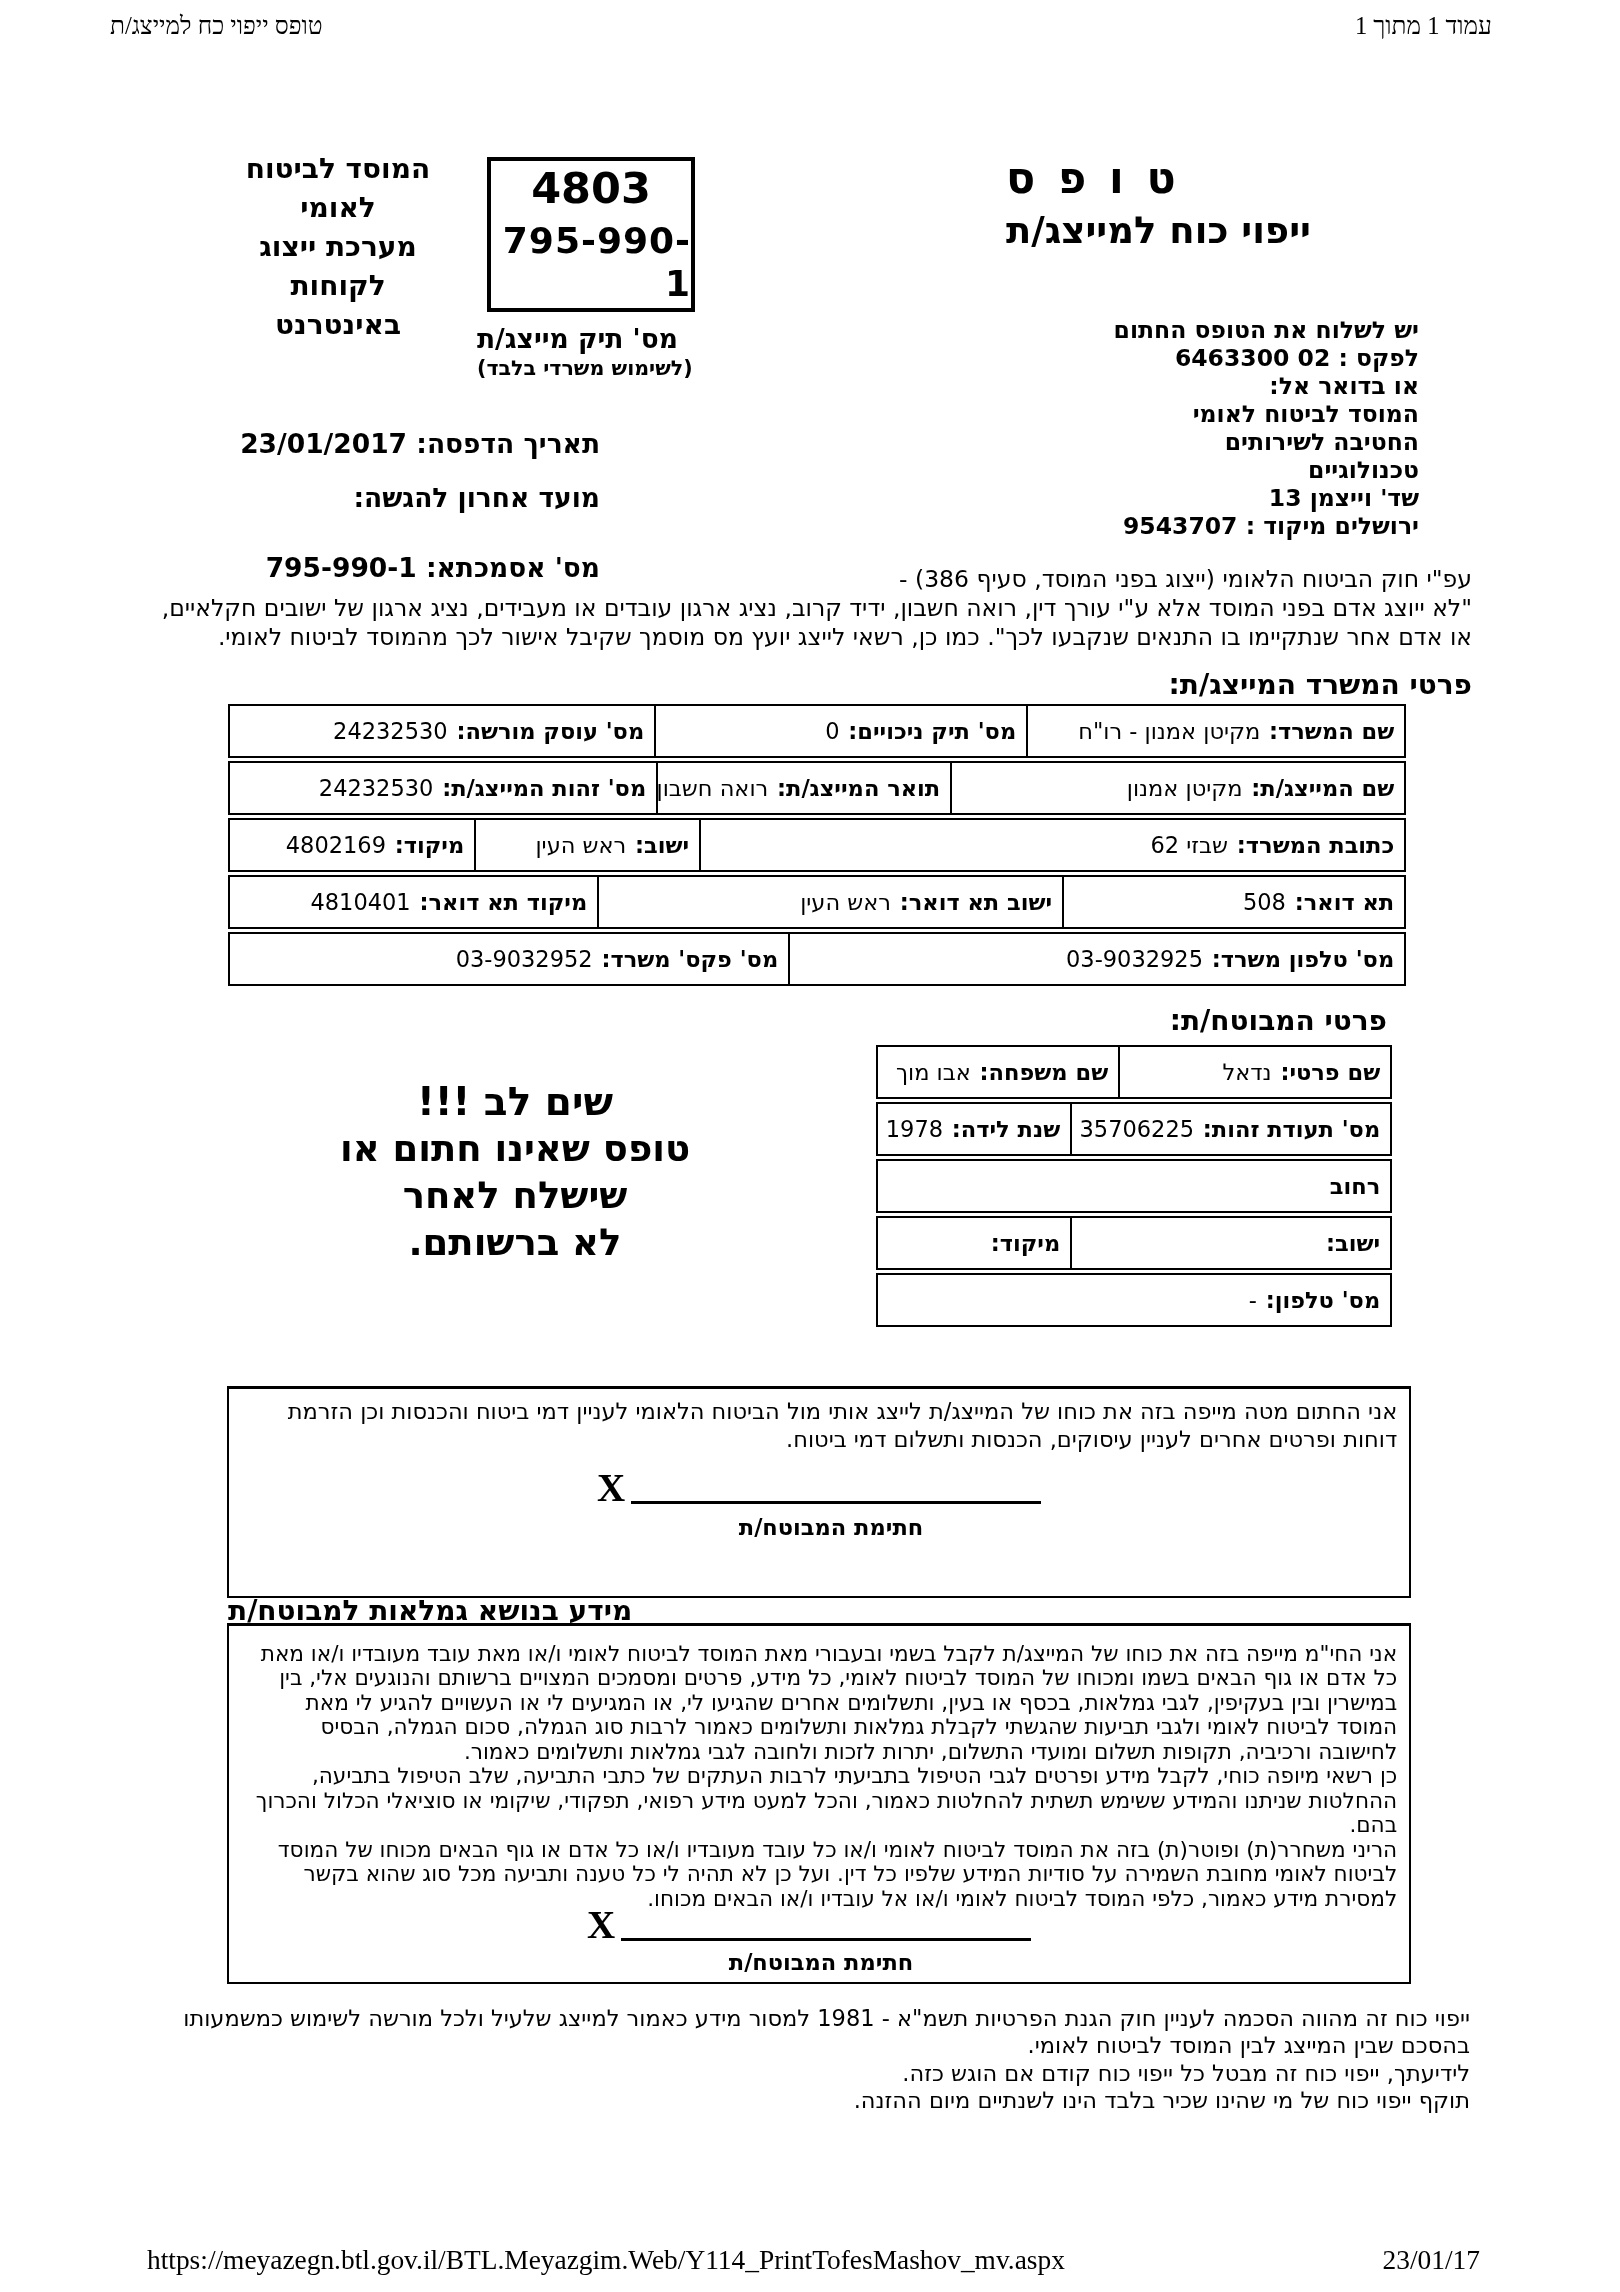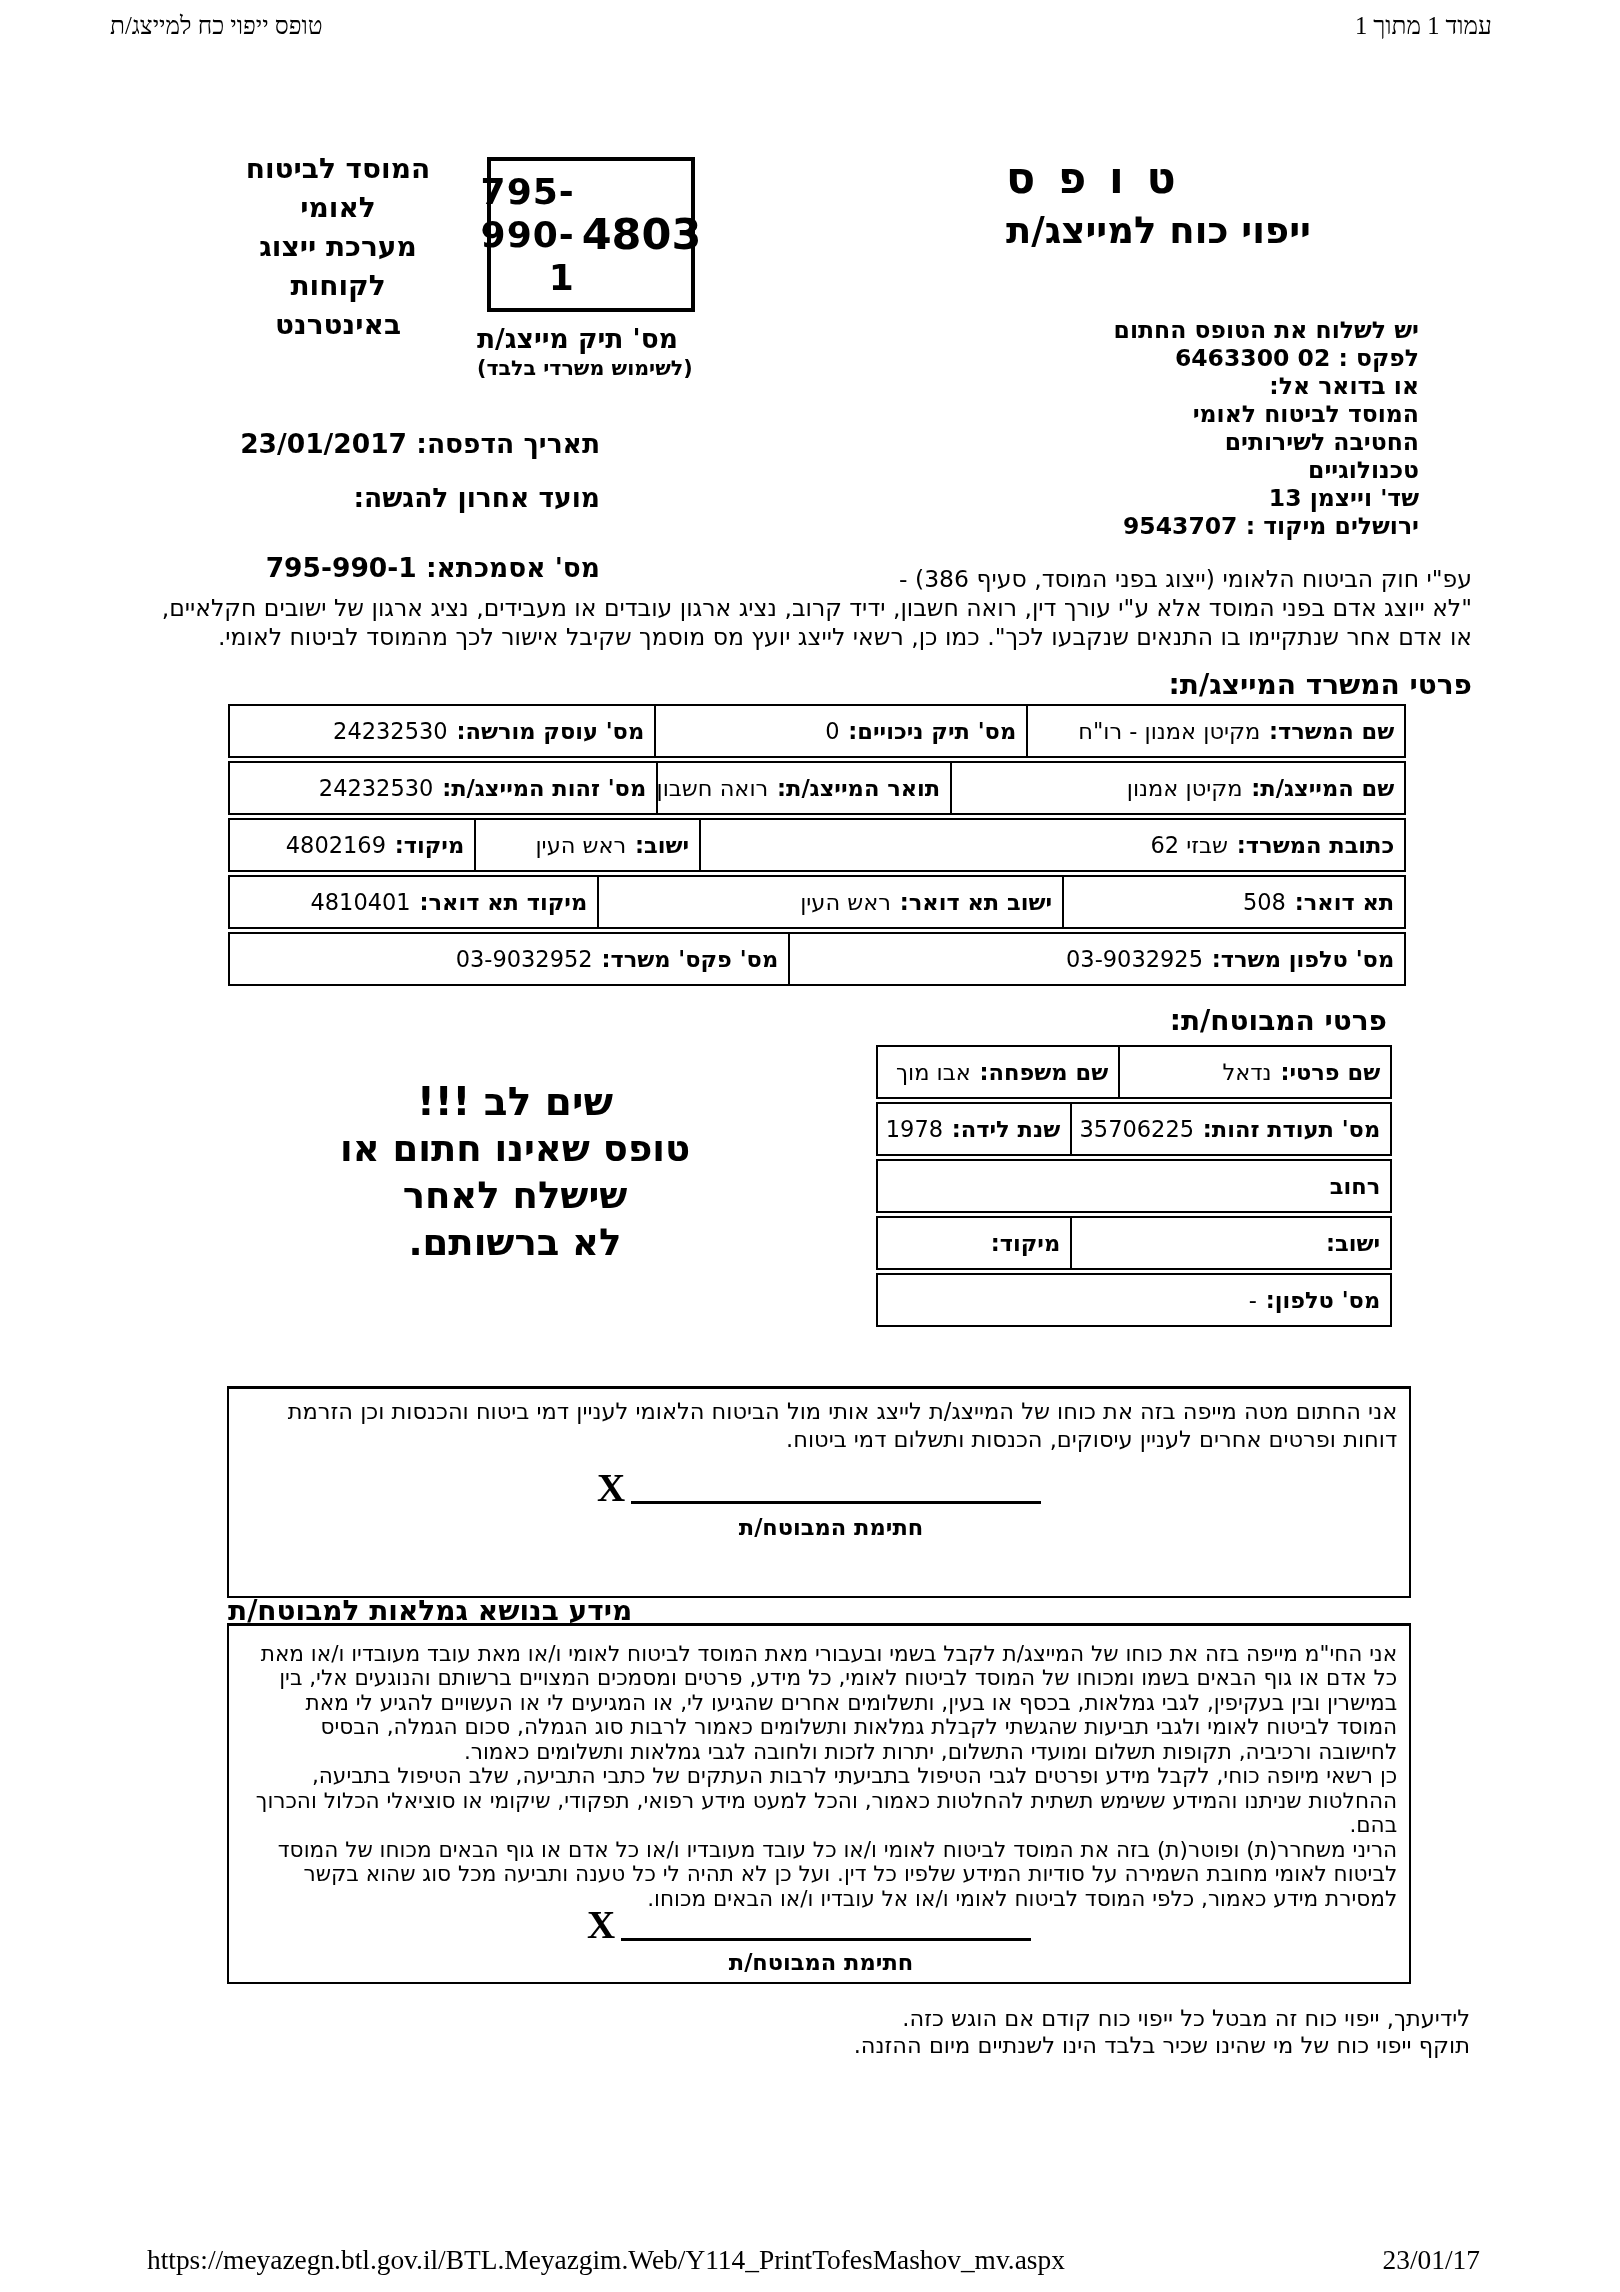--- a/index.html
+++ b/index.html
@@ -5,21 +5,21 @@
   html,body{margin:0;padding:0;background:#888;}
   .page{position:relative;width:1620px;height:2293px;background:#ffffff;margin:0 auto;
         font-family:"DejaVu Sans",sans-serif;color:#000;direction:rtl;overflow:hidden;}
   .abs{position:absolute;}
   .b{font-weight:bold;}
   .ctr{text-align:left;}
   .rt{text-align:right;}
   .serif{font-family:"Liberation Serif","DejaVu Sans",serif;}
   
   .org{font-size:28px;font-weight:bold;line-height:39px;text-align:center;}
-  .numbox{border:4.9px solid #000;display:flex;align-items:center;justify-content:center;gap:7px;box-sizing:border-box;}
+  .numbox{border:4.9px solid #000;display:flex;flex-direction:column;align-items:center;justify-content:center;gap:7px;box-sizing:border-box;}
   .numbox .n1{font-size:43px;font-weight:bold;line-height:47px;}
   .numbox .n2{font-size:36px;font-weight:bold;line-height:43px;letter-spacing:1px;}
   .formword{font-size:43px;font-weight:bold;letter-spacing:3.9px;}
   .formtitle{font-size:37px;font-weight:bold;}
   .sendline{font-size:23.5px;font-weight:bold;line-height:28px;}
   .meta{font-size:26.5px;font-weight:bold;}
   .intro{font-size:23.5px;line-height:29px;text-align:right;}
   .h{font-size:28px;font-weight:bold;}
   
   .trow{display:flex;border:2.9px solid #000;margin-bottom:2.9px;height:54px;box-sizing:border-box;align-items:stretch;background:#fff;}
@@ -233,20 +233,21 @@
     <div class="txt2" style="padding-top:0;">כן רשאי מיופה כוחי, לקבל מידע ופרטים לגבי הטיפול בתביעתי לרבות העתקים של כתבי התביעה, שלב הטיפול בתביעה, ההחלטות שניתנו והמידע ששימש תשתית להחלטות כאמור, והכל למעט מידע רפואי, תפקודי, שיקומי או סוציאלי הכלול והכרוך בהם.</div>
     <div class="txt2" style="padding-top:0;">הריני משחרר(ת) ופוטר(ת) בזה את המוסד לביטוח לאומי ו/או כל עובד מעובדיו ו/או כל אדם או גוף הבאים מכוחו של המוסד לביטוח לאומי מחובת השמירה על סודיות המידע שלפיו כל דין. ועל כן לא תהיה לי כל טענה ותביעה מכל סוג שהוא בקשר למסירת מידע כאמור, כלפי המוסד לביטוח לאומי ו/או אל עובדיו ו/או הבאים מכוחו.</div>
     <div class="sig" style="left:358px;top:282px;">
       <span class="x">X</span>
       <div class="line"></div>
     </div>
     <div class="siglabel" style="left:387px;top:323px;">חתימת המבוטח/ת</div>
   </div>
 
   <div class="abs note" style="right:150px;top:2005px;width:1325px;">
+    <div>ייפוי כוח זה מהווה הסכמה לעניין חוק הגנת הפרטיות תשמ"א - 1981 למסור מידע כאמור למייצג שלעיל ולכל מורשה לשימוש כמשמעותו בהסכם שבין המייצג לבין המוסד לביטוח לאומי.</div>
     <div>לידיעתך, ייפוי כוח זה מבטל כל ייפוי כוח קודם אם הוגש כזה.</div>
     <div>תוקף ייפוי כוח של מי שהינו שכיר בלבד הינו לשנתיים מיום ההזנה.</div>
   </div>
 
   <div class="abs serif foot" style="left:147px;top:2245px;direction:ltr;">https://meyazegn.btl.gov.il/BTL.Meyazgim.Web/Y114_PrintTofesMashov_mv.aspx</div>
   <div class="abs serif foot" style="right:140px;top:2245px;direction:ltr;">23/01/17</div>
 
 </div>
 
 

